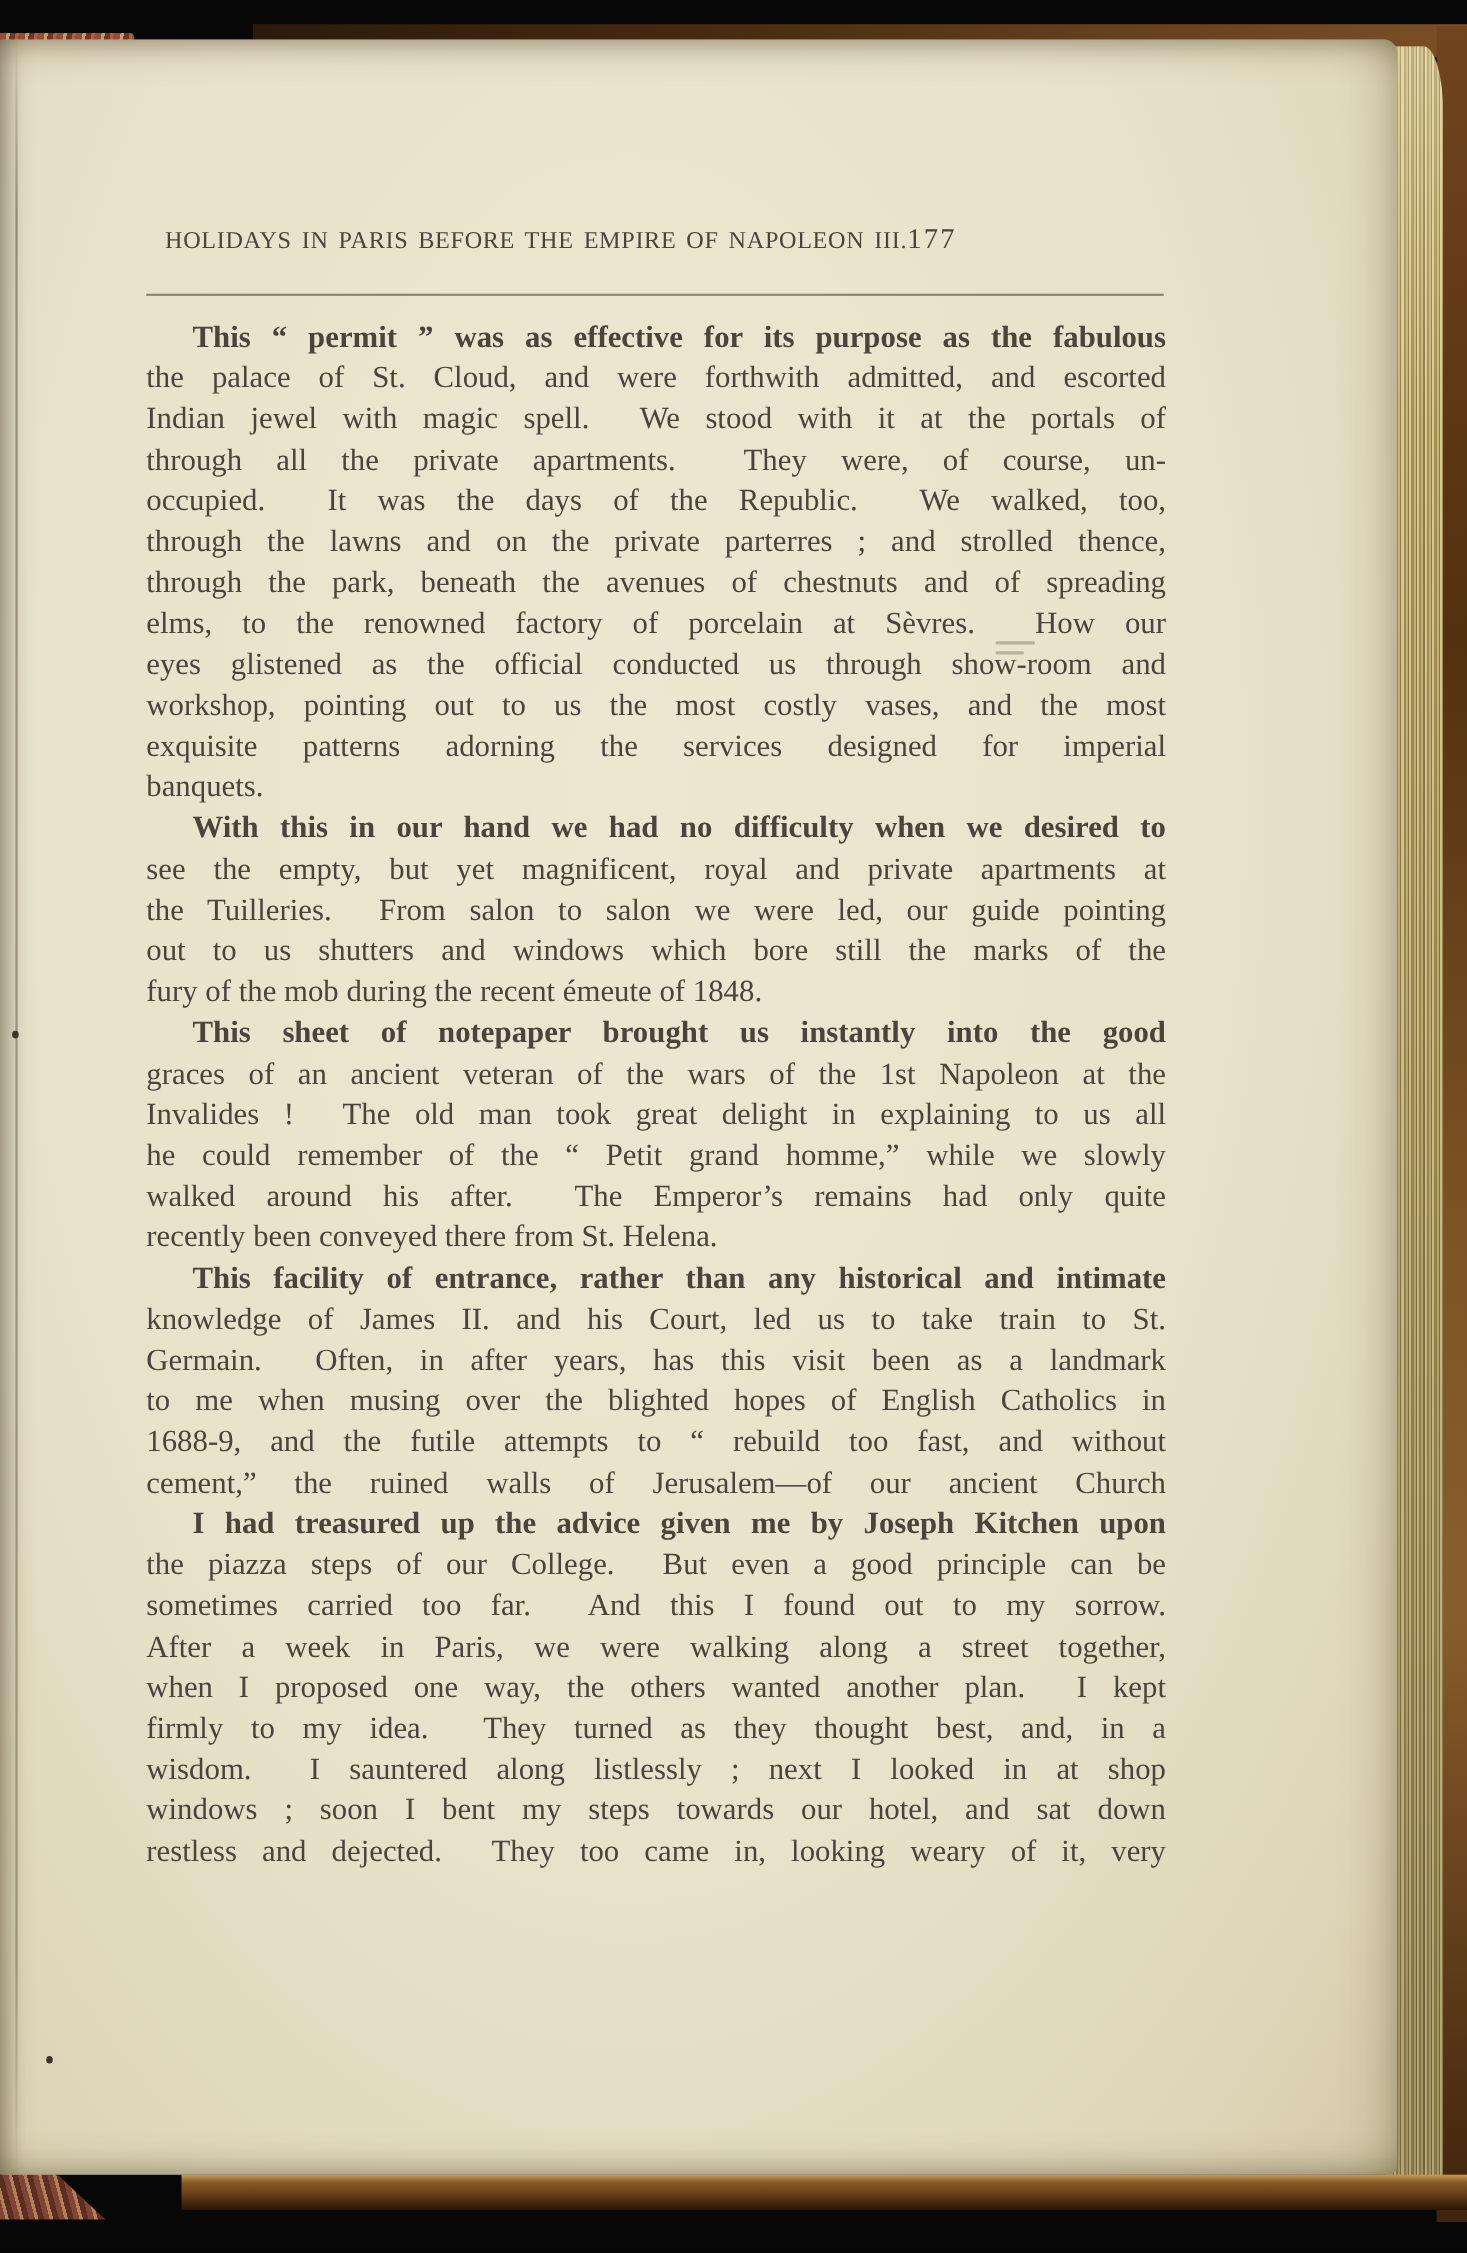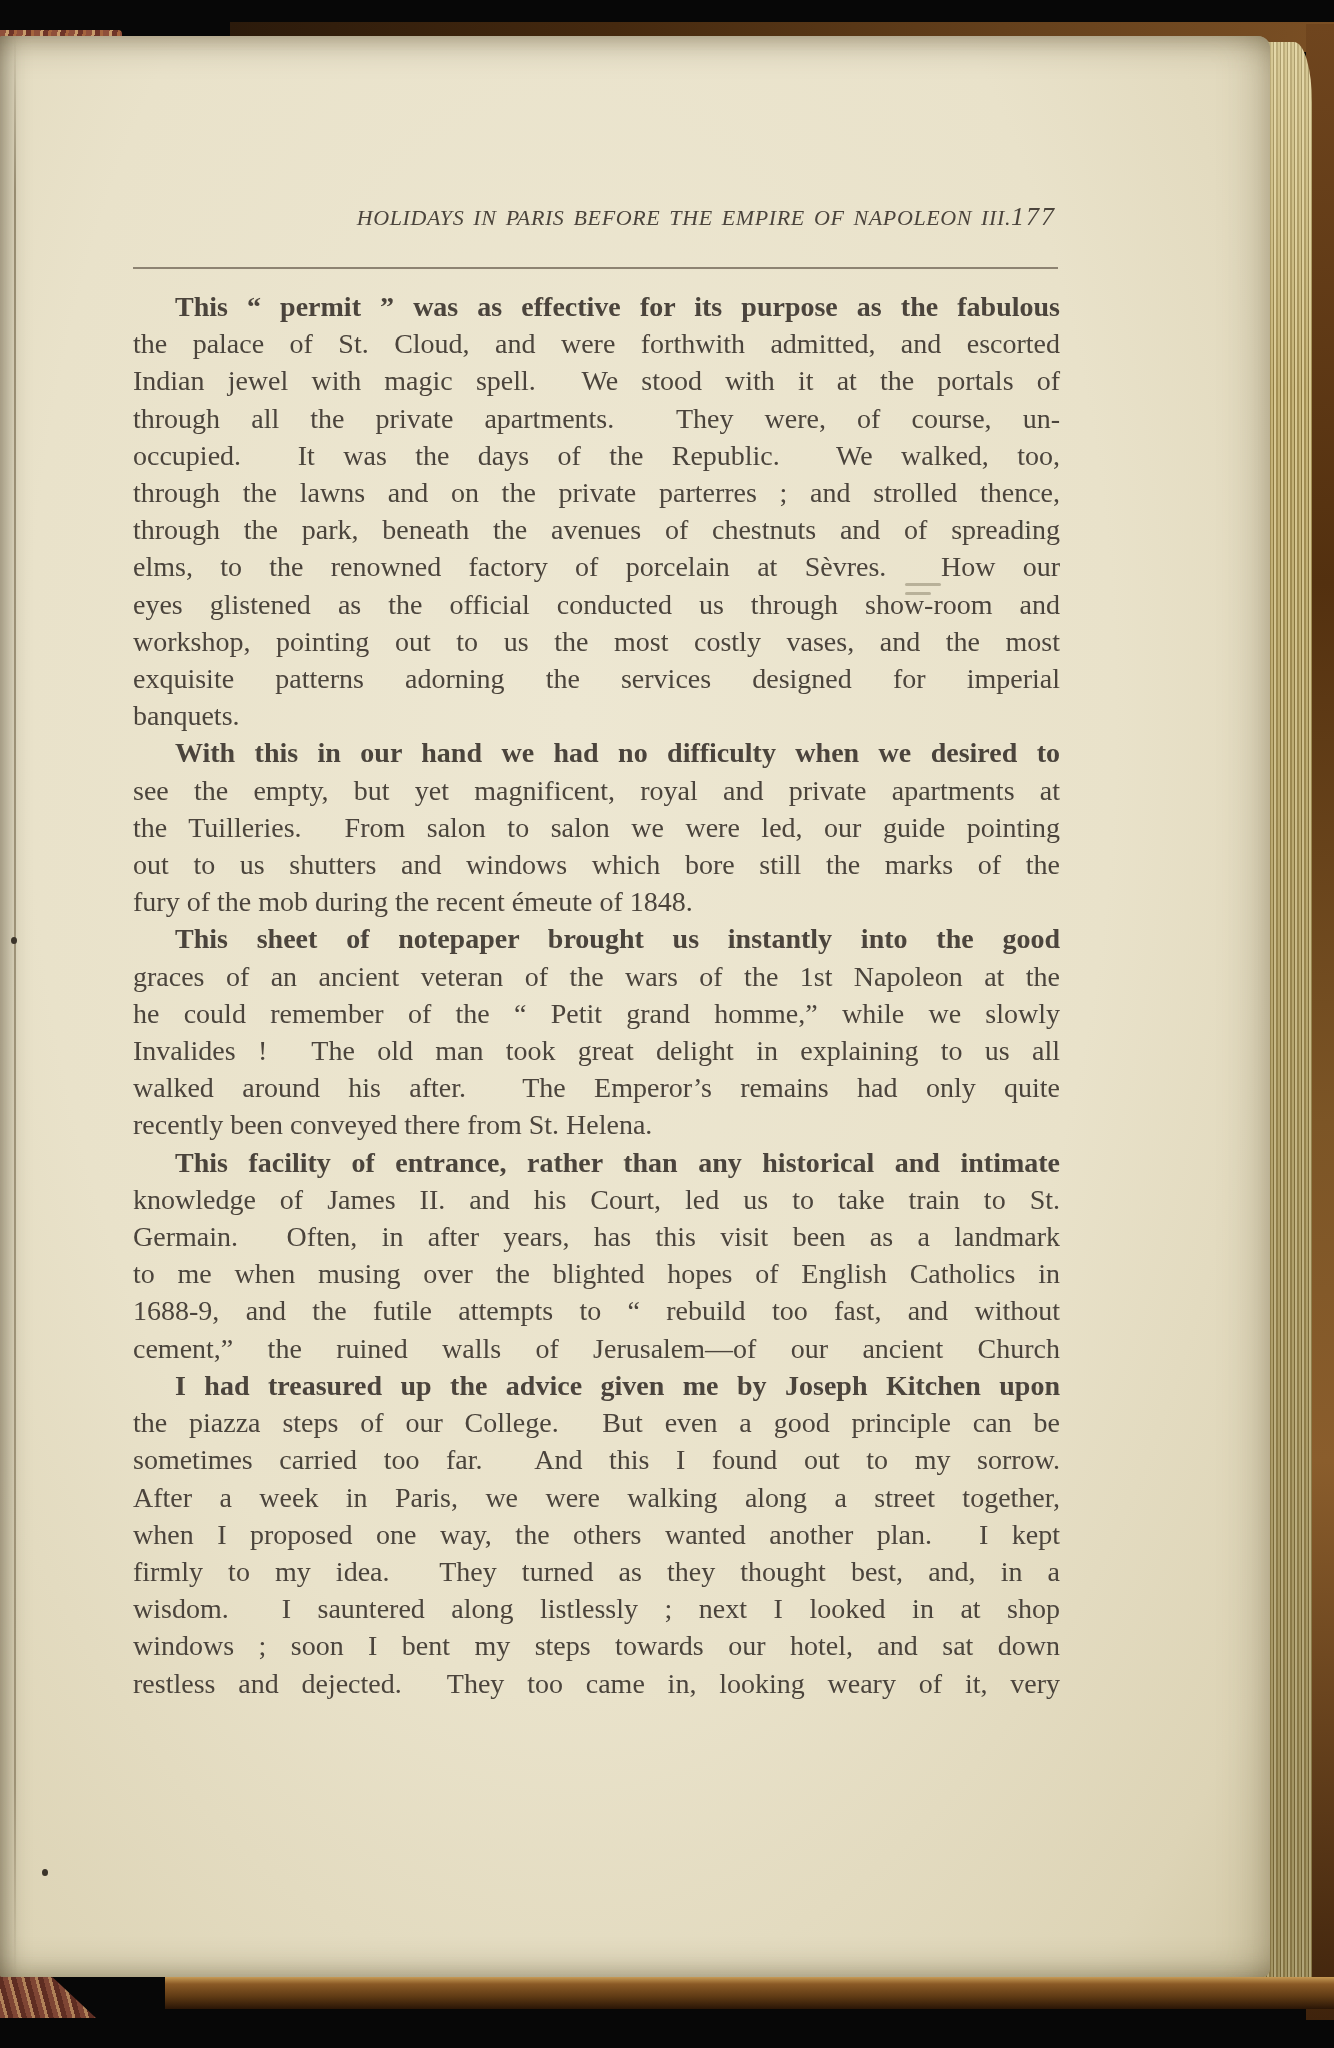--- a/index.html
+++ b/index.html
@@ -59,23 +59,22 @@
   }
   .speck{position:absolute;width:6px;height:7px;border-radius:50%;background:#3b342a;}
   .speck.s1{left:11px;top:901px;}
   .speck.s2{left:42px;top:1833px;}
   .margin-mark{position:absolute;left:905px;width:36px;height:3px;background:rgba(125,115,92,.45);border-radius:2px;}
   .margin-mark.m1{top:547px;}
   .margin-mark.m2{top:556px;width:26px;}
 
   .pg-header{
     position:absolute;left:150px;top:166px;width:906px;
-    display:flex;justify-content:flex-end;align-items:baseline;
+    display:flex;justify-content:flex-start;align-items:baseline;
     color:var(--ink,#4b443c);
-    font-style:italic;
   }
   .running-title{
     font-size:22px;letter-spacing:.6px;word-spacing:3px;white-space:nowrap;
   }
   .page-number{font-size:26px;letter-spacing:2px;}
   .rule{position:absolute;left:133px;top:231px;width:925px;height:2px;background:#8d8372;}
 
   .body-text{
     position:absolute;left:133px;top:252px;width:927px;
     color:var(--ink,#4b443c);
@@ -125,22 +124,22 @@
         <div class="ln">workshop, pointing out to us the most costly vases, and the most</div>
         <div class="ln">exquisite patterns adorning the services designed for imperial</div>
         <div class="ln end">banquets.</div>
         <div class="ln first">With this in our hand we had no difficulty when we desired to</div>
         <div class="ln">see the empty, but yet magnificent, royal and private apartments at</div>
         <div class="ln">the Tuilleries.  From salon to salon we were led, our guide pointing</div>
         <div class="ln">out to us shutters and windows which bore still the marks of the</div>
         <div class="ln end">fury of the mob during the recent émeute of 1848.</div>
         <div class="ln first">This sheet of notepaper brought us instantly into the good</div>
         <div class="ln">graces of an ancient veteran of the wars of the 1st Napoleon at the</div>
+        <div class="ln">Invalides !  The old man took great delight in explaining to us all</div>
         <div class="ln">he could remember of the “ Petit grand homme,” while we slowly</div>
-        <div class="ln">Invalides !  The old man took great delight in explaining to us all</div>
         <div class="ln">walked around his after.  The Emperor’s remains had only quite</div>
         <div class="ln end">recently been conveyed there from St. Helena.</div>
         <div class="ln first">This facility of entrance, rather than any historical and intimate</div>
         <div class="ln">knowledge of James II. and his Court, led us to take train to St.</div>
         <div class="ln">Germain.  Often, in after years, has this visit been as a landmark</div>
         <div class="ln">to me when musing over the blighted hopes of English Catholics in</div>
         <div class="ln">1688-9, and the futile attempts to “ rebuild too fast, and without</div>
         <div class="ln">cement,” the ruined walls of Jerusalem—of our ancient Church</div>
         <div class="ln first">I had treasured up the advice given me by Joseph Kitchen upon</div>
         <div class="ln">the piazza steps of our College.  But even a good principle can be</div>

